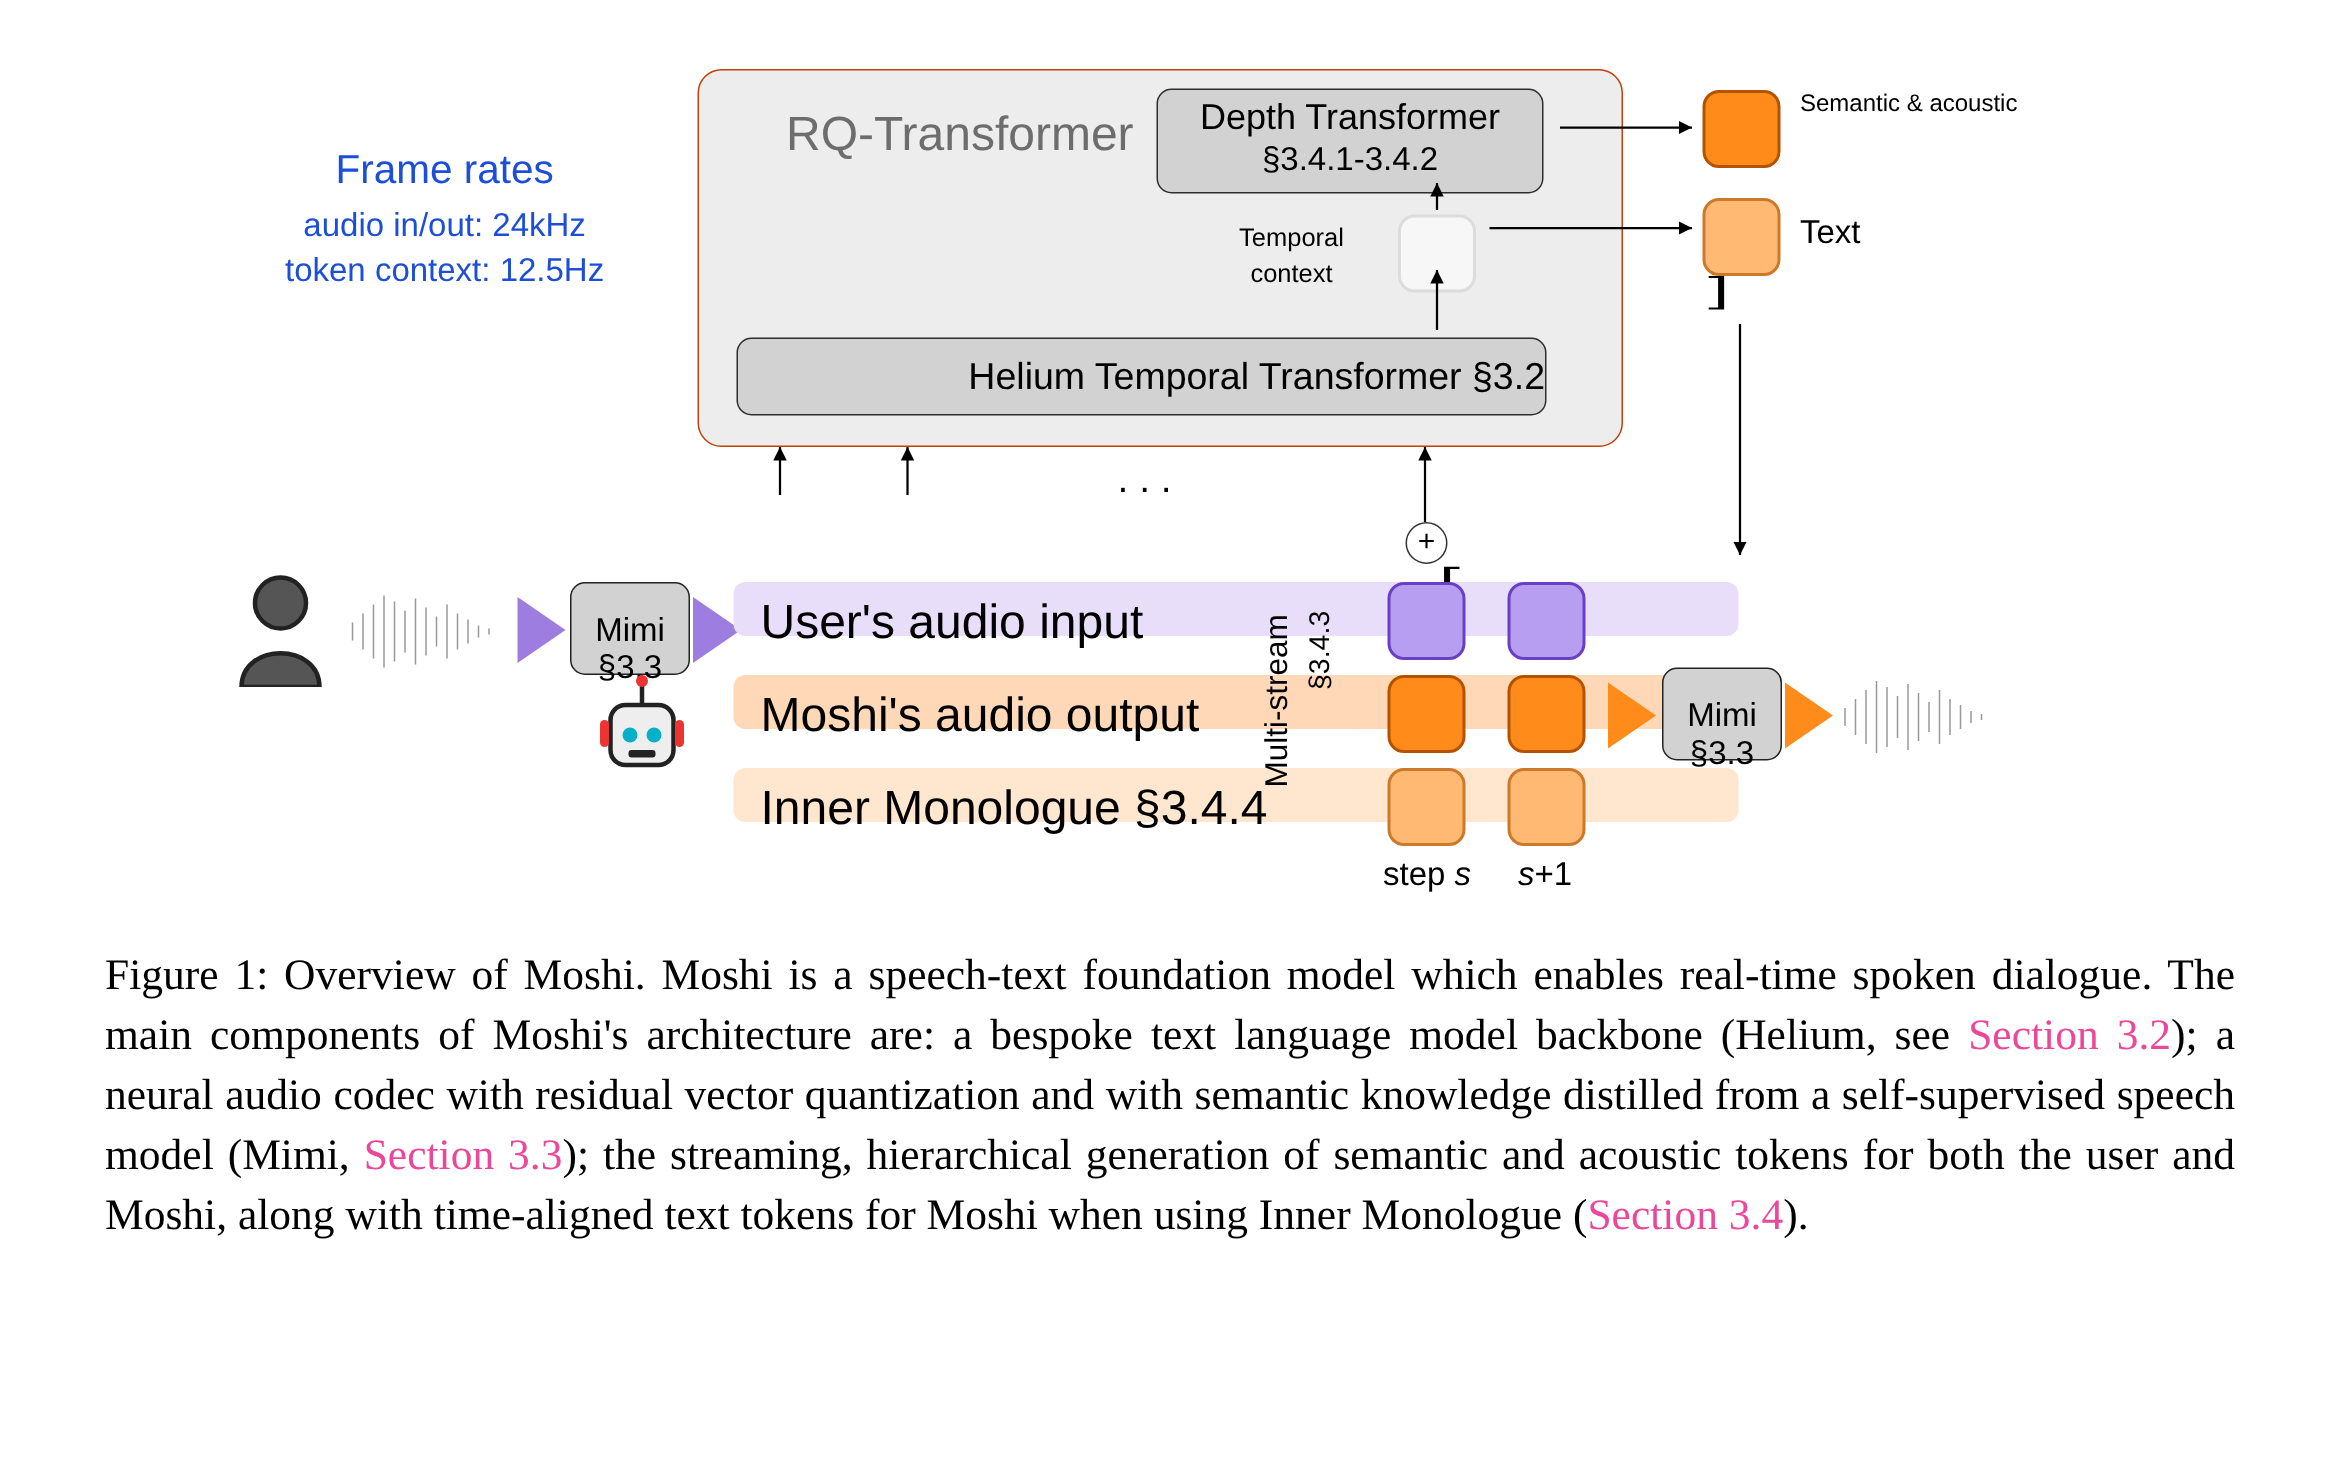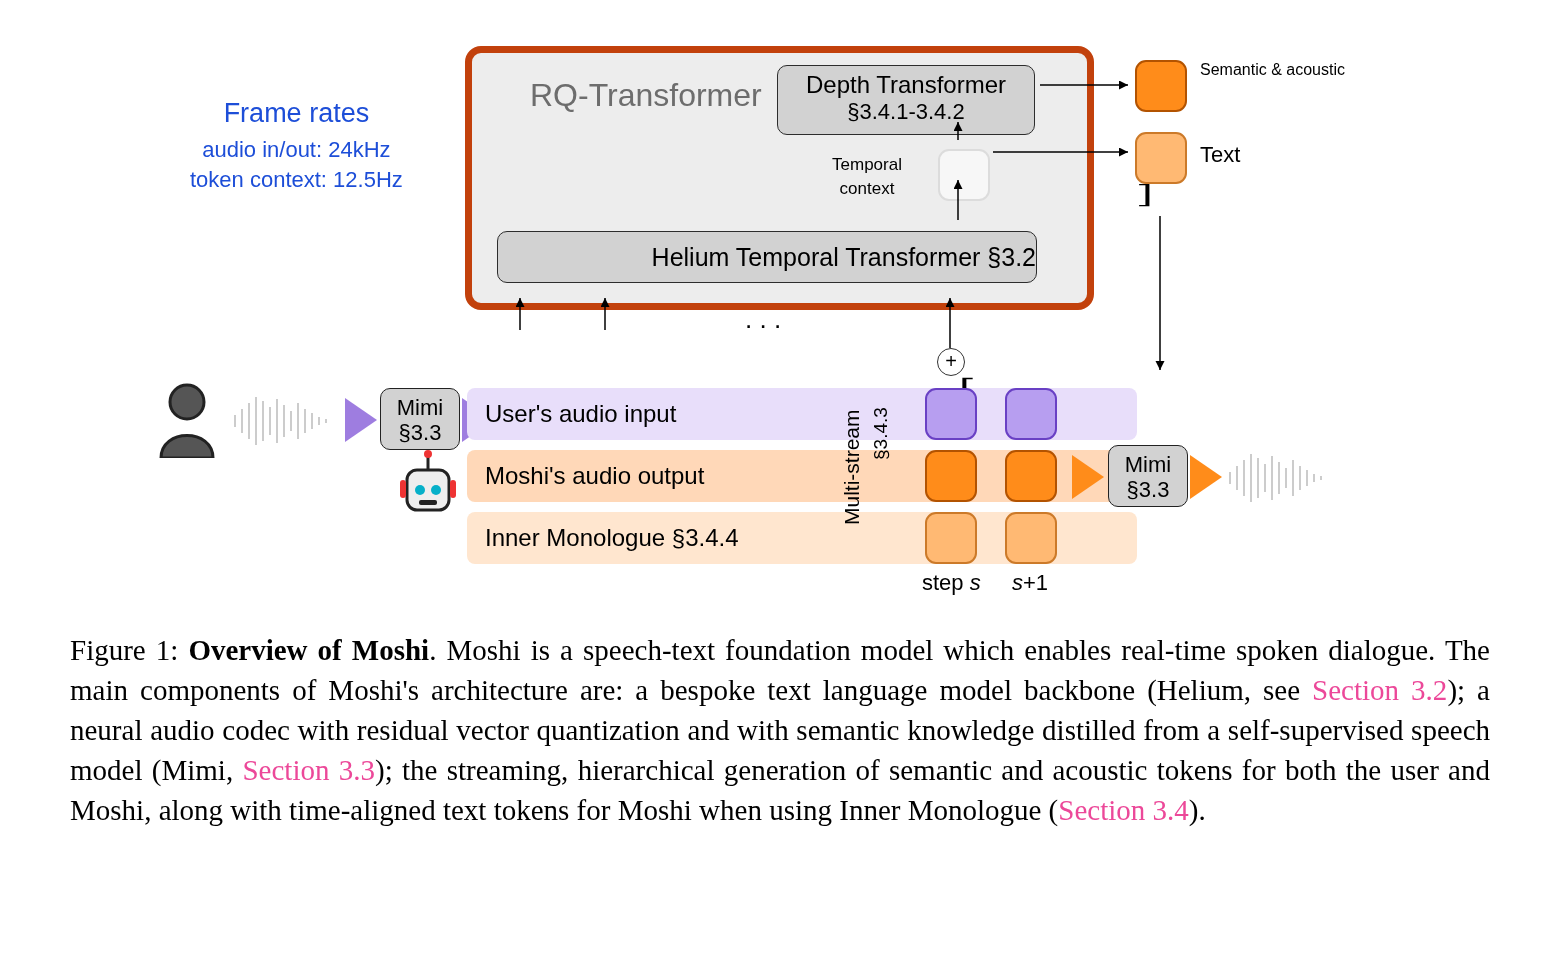--- a/index.html
+++ b/index.html
@@ -3,21 +3,21 @@
 <meta charset="utf-8">
 <style>
   html,body{margin:0;padding:0;background:#fff;font-family:Arial,Helvetica,sans-serif;color:#000}
   .page{width:1560px;height:974px;position:relative;box-sizing:border-box;padding:30px 70px 20px 70px}
   .diagram{position:relative;width:100%;height:570px}
 
   .frame-rates{position:absolute;left:120px;top:68px;text-align:center;color:#1d4ed8}
   .frame-rates .fr-title{font-size:27px;margin-bottom:6px}
   .frame-rates .fr-line{font-size:22px;line-height:30px}
 
-  .rq-box{position:absolute;left:395px;top:16px;width:615px;height:250px;background:#ededed;border:7px solid #c2410c;border-radius:16px}
+  .rq-box{position:absolute;left:395px;top:16px;width:615px;height:250px;background:#ededed;border:1px solid #c2410c;border-radius:16px}
   .rq-title{position:absolute;left:58px;top:24px;color:#6d6d6d;font-size:32px}
 
   .depth-box{position:absolute;left:305px;top:12px;width:258px;height:70px;background:#d2d2d2;border:1px solid #2d2d2d;border-radius:10px;text-align:center;padding-top:5px;box-sizing:border-box}
   .depth-box .dt-title{font-size:24px}
   .depth-box .dt-ref{font-size:22px}
 
   .tctx{position:absolute;left:335px;top:100px;font-size:17px;text-align:center;width:120px;line-height:24px}
   .tctx-box{position:absolute;left:466px;top:96px;width:48px;height:48px;background:#f7f7f7;border:2px solid #dcdcdc;border-radius:11px}
 
   .helium-box{position:absolute;left:25px;top:178px;width:538px;height:50px;background:#d2d2d2;border:1px solid #2d2d2d;border-radius:10px;text-align:right;line-height:50px;font-size:25px}
@@ -33,44 +33,44 @@
   svg.arrows{position:absolute;left:0;top:0;pointer-events:none}
 
   .person{position:absolute;left:85px;top:350px}
   .wave{position:absolute;top:363px;width:120px;height:56px}
   .wave svg{width:100%;height:100%}
 
   .tri{position:absolute;width:0;height:0}
   .tri-purple{border-left:32px solid #9e7de0;border-top:22px solid transparent;border-bottom:22px solid transparent}
   .tri-orange{border-left:32px solid #ff8c1a;border-top:22px solid transparent;border-bottom:22px solid transparent}
 
-  .mimi-box{position:absolute;width:80px;height:62px;background:#d2d2d2;border:1px solid #222;border-radius:10px;text-align:center;padding-top:6px;box-sizing:border-box;font-size:22px;line-height:25px}
-
-  .stream-bar{position:absolute;left:397px;height:52px;width:670px;border-radius:8px;font-size:24px;line-height:52px;padding-left:18px;box-sizing:border-box}
+  .mimi-box{position:absolute;width:80px;height:62px;background:#d2d2d2;border:1px solid #222;border-radius:10px;text-align:center;padding-top:18px;box-sizing:border-box;font-size:22px;line-height:25px}
+
+  .stream-bar{position:absolute;left:419px;height:36px;width:670px;border-radius:8px;font-size:32px;line-height:52px;padding-left:18px;box-sizing:border-box}
   .sb-user{background:#e8defa;top:358px}
   .sb-moshi{background:#ffd8b8;top:420px}
   .sb-inner{background:#ffe6cf;top:482px}
 
   .ms-label{position:absolute;left:770px;top:495px;transform:rotate(-90deg);transform-origin:left top;font-size:21px}
   .ms-ref{position:absolute;left:800px;top:430px;transform:rotate(-90deg);transform-origin:left top;font-size:19px}
 
   .token{position:absolute;width:48px;height:48px;border-radius:11px;border:2px solid}
   .tk-purple{background:#b79ef0;border-color:#6940c4}
   .tk-orange{background:#ff8c1a;border-color:#b35300}
   .tk-lorange{background:#ffb973;border-color:#cc7a29}
 
   .step-lbl{position:absolute;top:540px;font-size:22px}
   .step-lbl i{font-style:italic}
 
   .robot{position:absolute;left:327px;top:420px}
 
   .plus-circ{position:absolute;width:26px;height:26px;border:1px solid #333;border-radius:50%;text-align:center;line-height:24px;font-size:20px;background:#fff}
 
   .caption{position:absolute;left:70px;top:630px;width:1420px;font-family:"Times New Roman",Times,serif;font-size:29px;line-height:40px;text-align:justify}
-  .caption b{font-weight:bold}
+  .caption b{font-weight:normal}
   .caption a{color:#ec4899;text-decoration:none}
 </style>
 </head>
 <body>
 
 <div class="page">
  <div class="diagram">
 
   <div class="frame-rates">
     <div class="fr-title">Frame rates</div>

